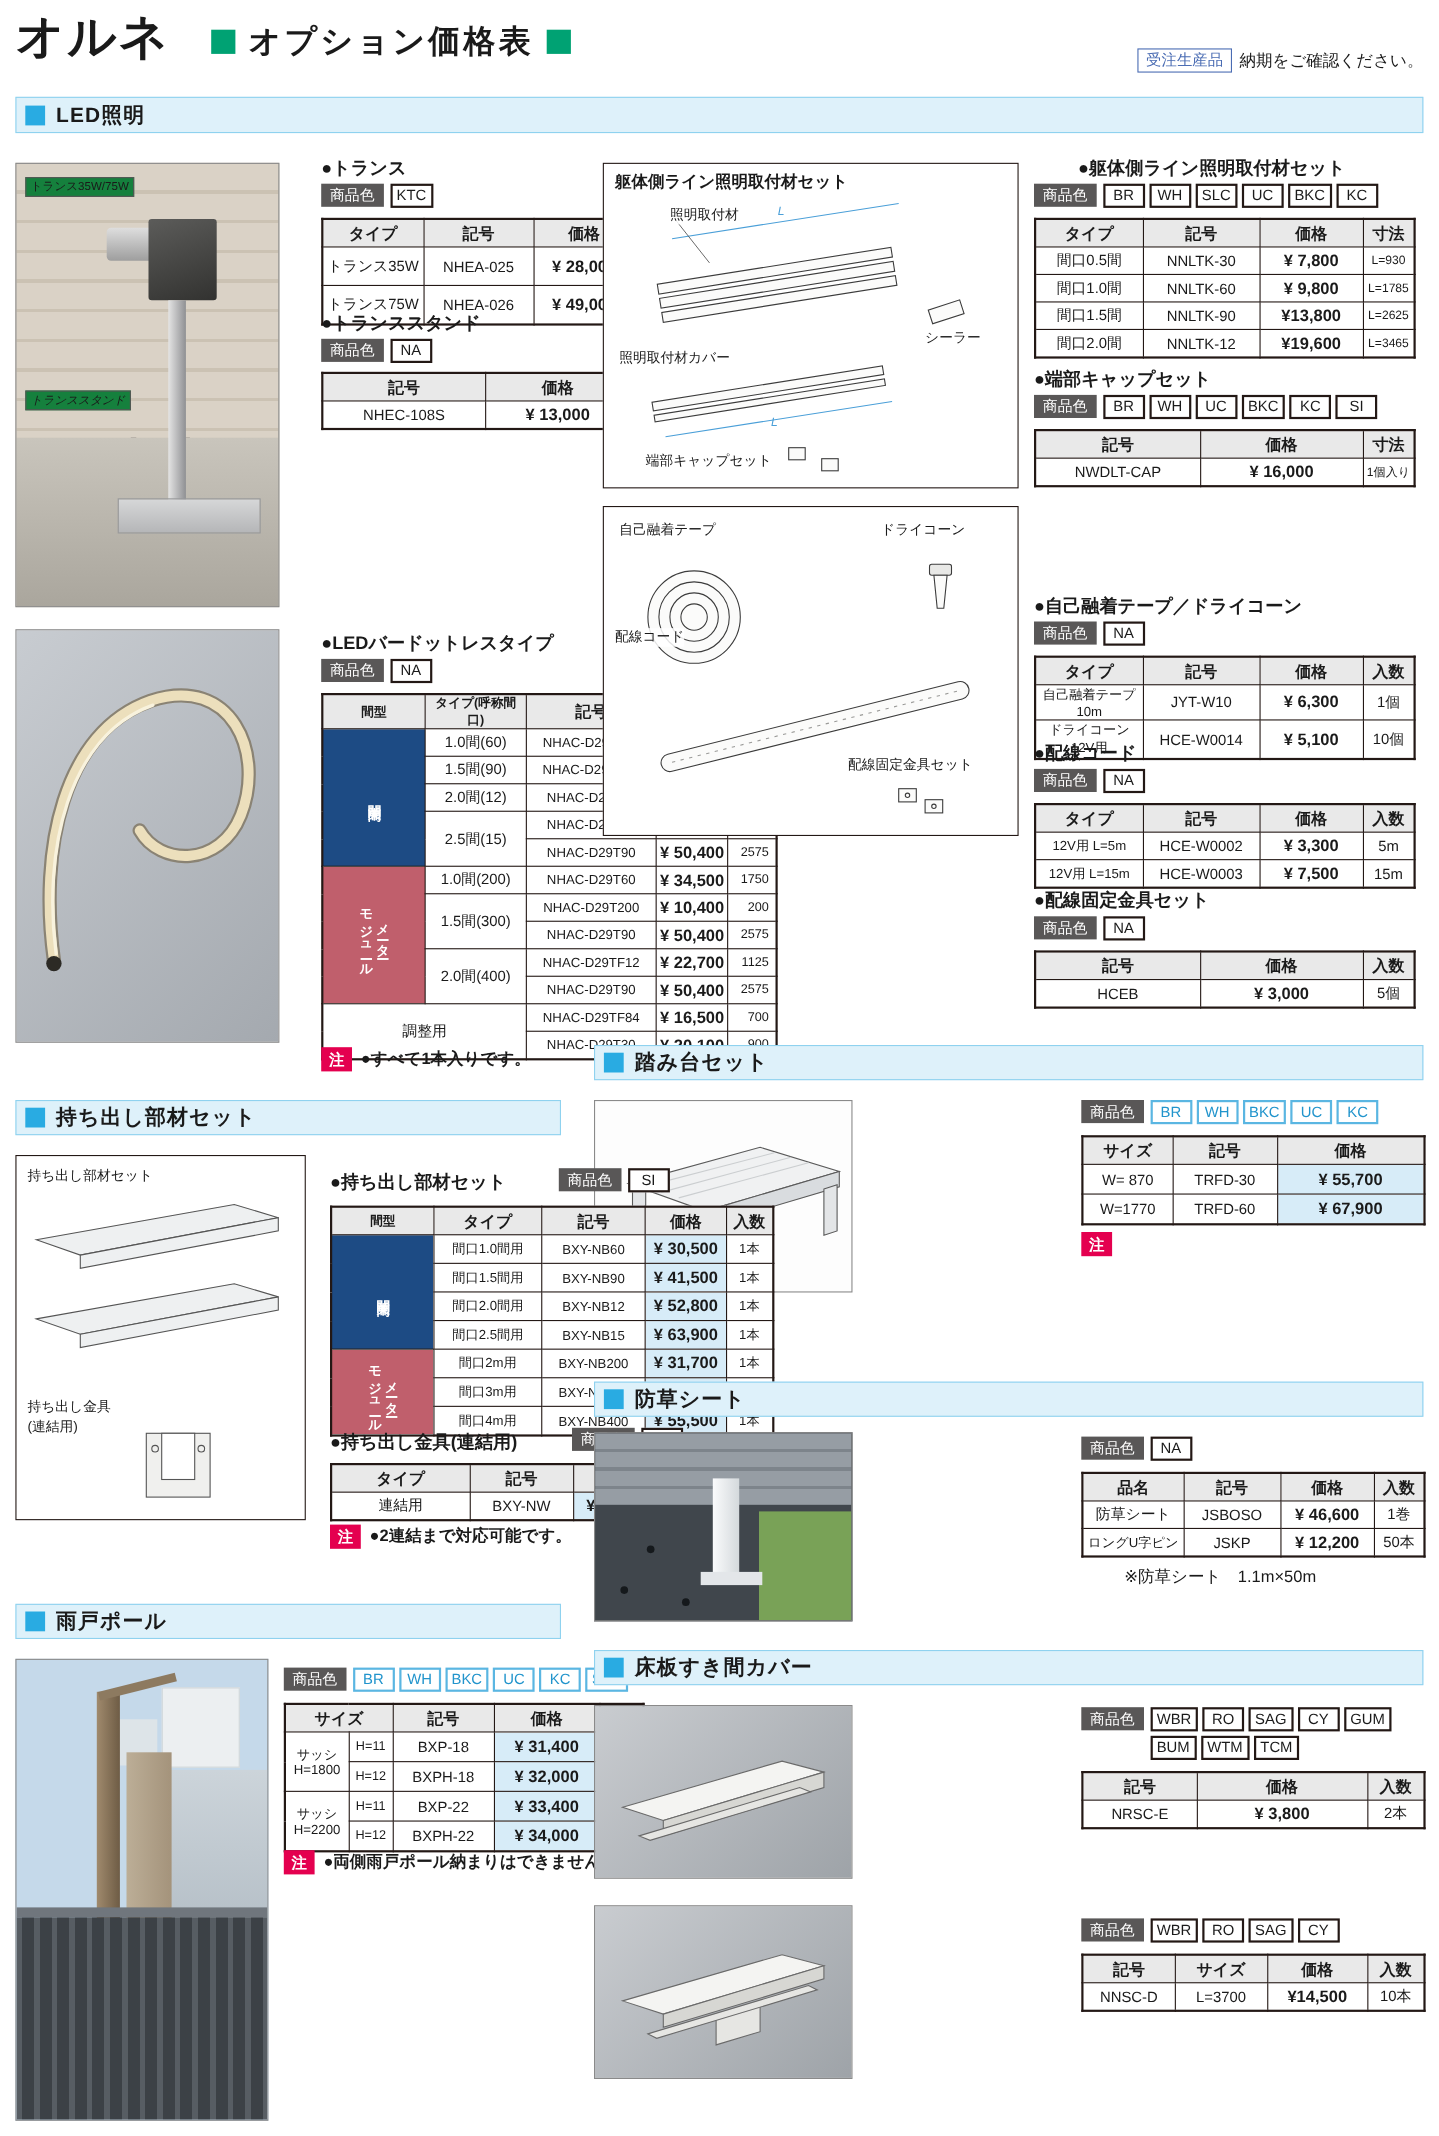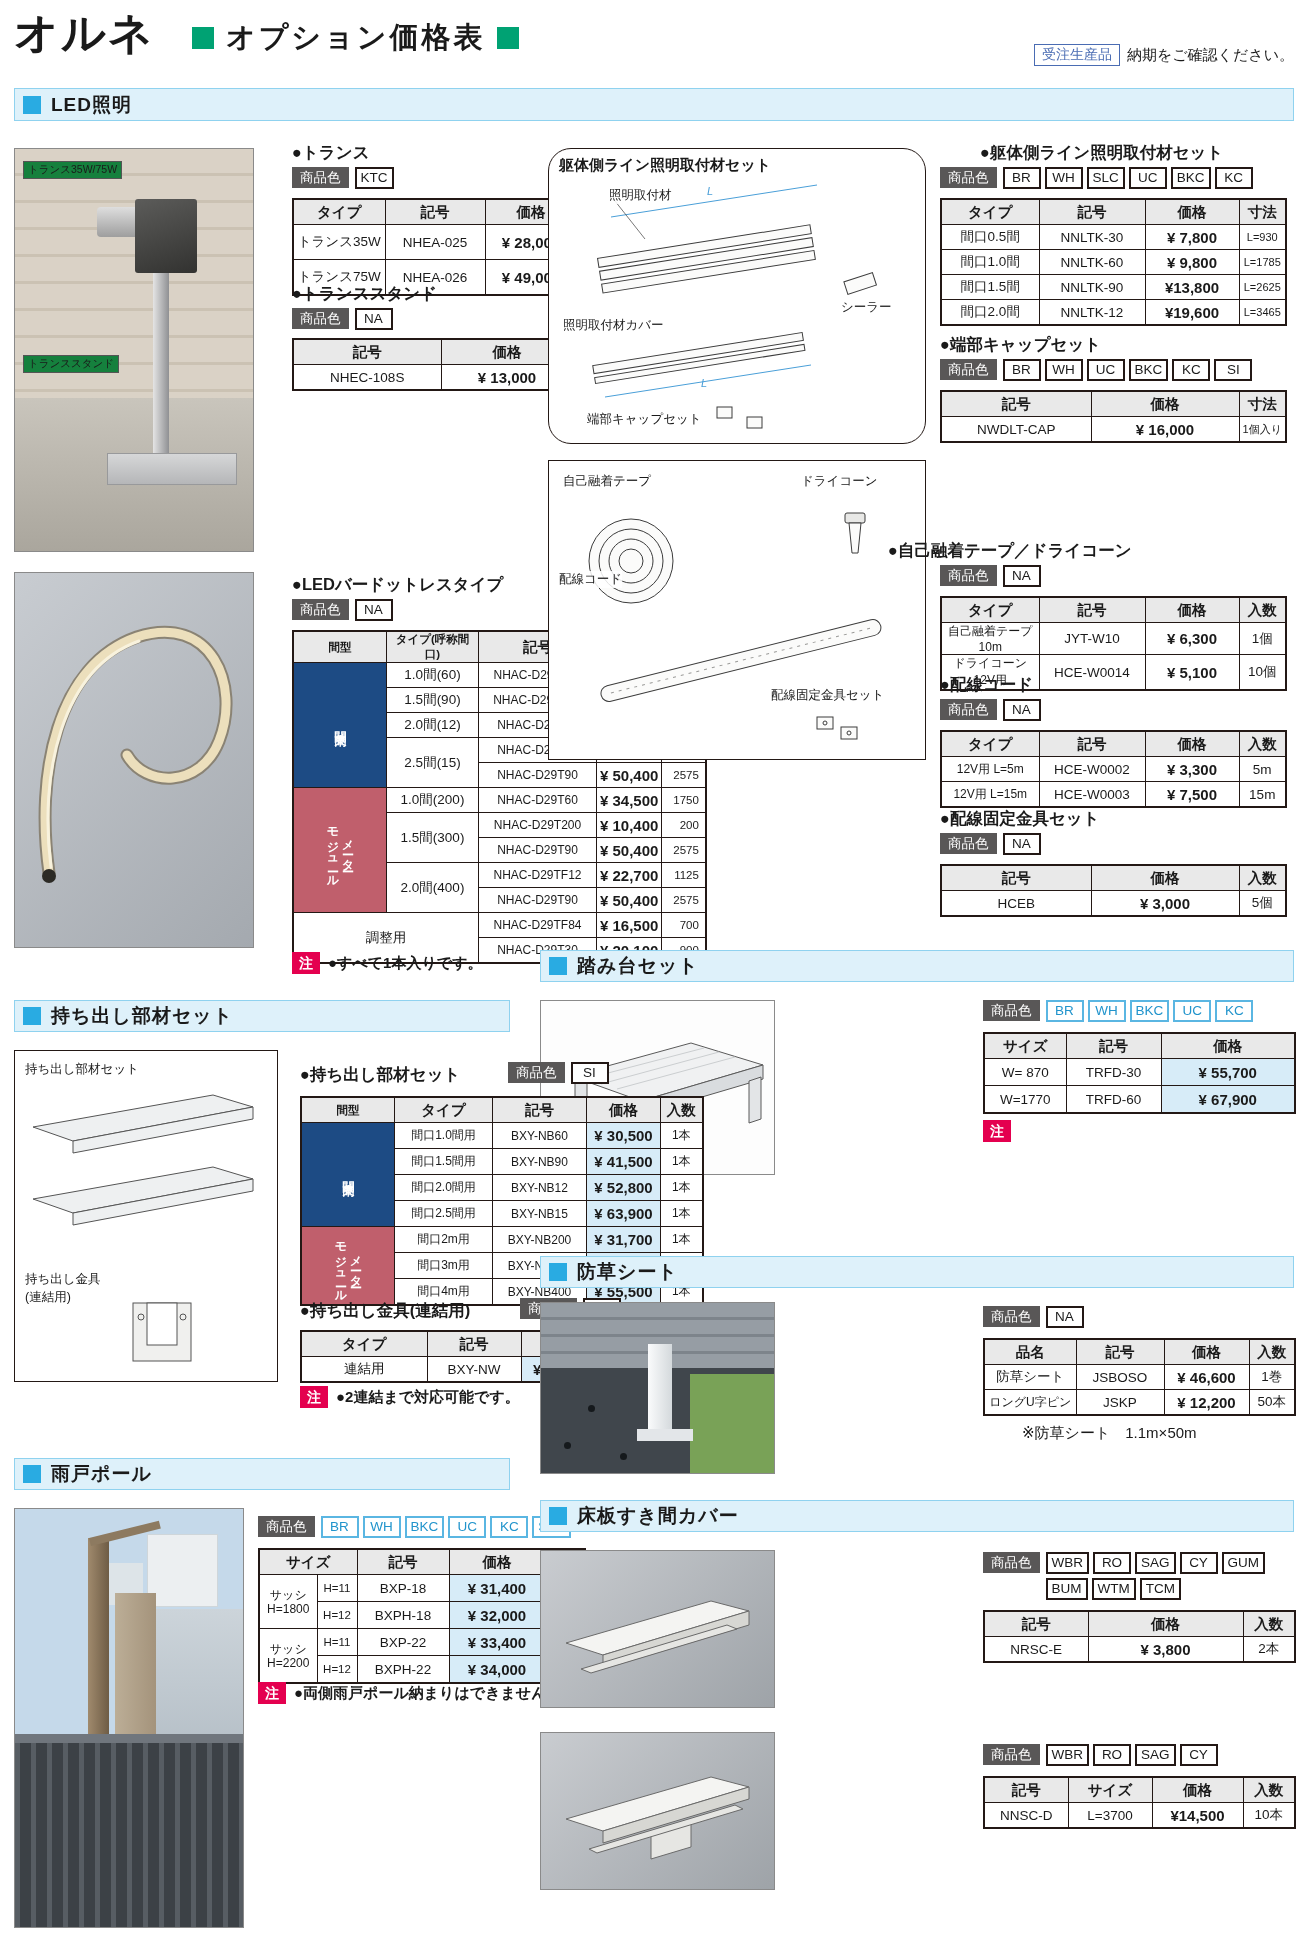--- a/index.html
+++ b/index.html
@@ -114,21 +114,21 @@
     <div class="pt-floor"></div>
     <div class="pt-cap"></div>
     <div class="pt-box"></div>
     <div class="pt-pole"></div>
     <div class="pt-base"></div>
     <svg width="240" height="404" viewBox="0 0 240 404">
       <path d="M133 122 C 112 190, 102 240, 106 306" fill="none" stroke="#20201e" stroke-width="5"></path>
       <path d="M160 124 C 172 210, 152 262, 140 312" fill="none" stroke="#20201e" stroke-width="4"></path>
     </svg>
     <div class="plabel" style="left:8px;top:12px;">トランス35W/75W</div>
-    <div class="plabel" style="left:8px;top:206px;">トランススタンド</div>
+    <div class="plabel" style="left:8px;top:206px;font-style:italic;">トランススタンド</div>
   </div>
 
   <div class="abs btitle" style="left:292px;top:142px;">●トランス</div>
   <div class="abs chips black" style="left:292px;top:167px;">
       <span class="chip-label">商品色</span>
       <span class="chip-items">
         <span class="chip">KTC</span>
       </span>
     </div>
   <div class="abs" style="left:292px;top:198px;">
@@ -305,21 +305,21 @@
         </tbody>
       </table>
     </div>
   <div class="abs note" style="left:292px;top:952px;">
       <span class="note-badge">注</span>
       <span class="note-body">
         <div>●すべて1本入りです。</div>
       </span>
     </div>
 
-  <div class="abs dbox" style="left:548px;top:148px;width:378px;height:296px;border-radius:23px;">
+  <div class="abs dbox" style="left:548px;top:148px;width:378px;height:296px;">
     <div class="dtitle">躯体側ライン照明取付材セット</div>
     <svg width="376" height="294" viewBox="0 0 376 294">
       <line x1="62" y1="68" x2="268" y2="36" stroke="#4a9fd8" stroke-width="1"></line>
       <text x="158" y="46" fill="#4a9fd8" font-size="11" font-style="italic">L</text>
       <line x1="66" y1="52" x2="96" y2="90" stroke="#555" stroke-width="0.8"></line>
       <g fill="#fbfbfa" stroke="#3c3c3c" transform="rotate(-9 160 110)">
         <rect x="50" y="92" width="215" height="9"></rect>
         <rect x="50" y="105" width="215" height="9"></rect>
         <rect x="50" y="118" width="215" height="9"></rect>
       </g>
@@ -452,21 +452,21 @@
         <tbody>
           <tr>
             <td>NWDLT-CAP</td>
             <td class="price">¥ 16,000</td>
             <td class="dim">1個入り</td>
           </tr>
         </tbody>
       </table>
     </div>
 
-  <div class="abs btitle" style="left:888px;top:540px;text-align:center;">●自己融着テープ／ドライコーン</div>
+  <div class="abs btitle" style="left:940px;top:540px;text-align:center;">●自己融着テープ／ドライコーン</div>
   <div class="abs chips black" style="left:940px;top:565px;">
       <span class="chip-label">商品色</span>
       <span class="chip-items">
         <span class="chip">NA</span>
       </span>
     </div>
   <div class="abs" style="left:940px;top:596px;">
       <table class="ptable">
         <colgroup>
           <col style="width: 98px;">

